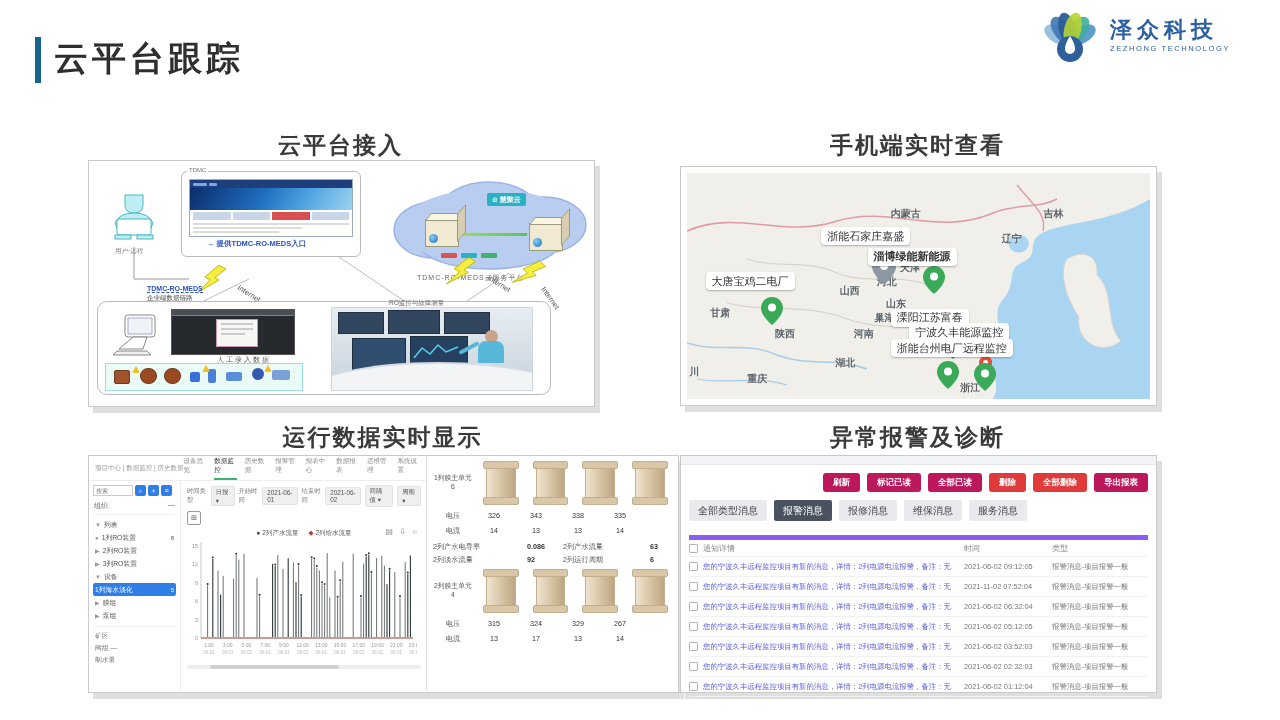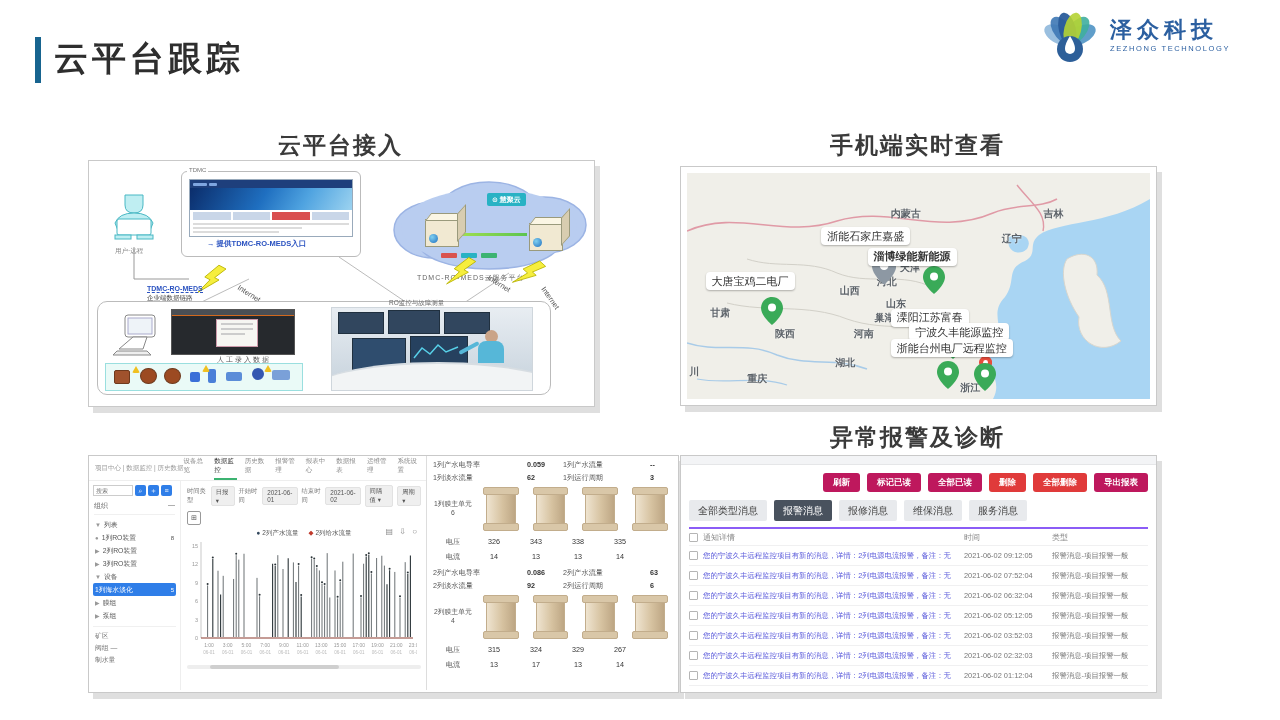--- a/index.html
+++ b/index.html
@@ -106,21 +106,21 @@
   .vrow b{color:#333;font-weight:400;}
 
   
   .alarm-chrome{height:8px;background:#f3f4f6;border-bottom:1px solid #e5e6e8;}
   .alarm-toolbar{display:flex;justify-content:flex-end;gap:7px;padding:8px 8px 6px;}
   .abtn{font-size:8.5px;color:#fff;padding:3.5px 10px;border-radius:3px;font-weight:700;cursor:pointer;}
   .abtn.blue{background:#be185d;} .abtn.red{background:#e03a3a;}
   .alarm-tabs{display:flex;gap:7px;padding:2px 8px 6px;}
   .atab{font-size:10px;padding:3.5px 9px;background:#e8eaed;color:#444;border-radius:2px;cursor:pointer;}
   .atab.on{background:#49525e;color:#fff;}
-  .alarm-table{margin:0 8px;border-top:2px solid #8b5cf6;}
+  .alarm-table{margin:8px 8px;border-top:5px solid #8b5cf6;}
   .arow{display:grid;grid-template-columns:14px 1fr 88px 96px;align-items:center;height:19px;border-bottom:1px solid #f0f0f1;}
   .arow.head{height:16px;font-size:8px;color:#888;}
   .cbx{width:7px;height:7px;border:1px solid #b5b5b5;border-radius:1px;background:#fff;cursor:pointer;}
   .amsg{font-size:7.4px;color:#5b5bdb;white-space:nowrap;overflow:hidden;cursor:pointer;}
   .atime,.atype{font-size:7.4px;color:#777;white-space:nowrap;}
 </style>
 </head>
 <body>
 
 <div class="slide">
@@ -141,20 +141,21 @@
       </g>
     </svg>
     <div class="logo-text">
       <span class="logo-cn nowrap">泽众科技</span>
       <span class="logo-en nowrap">ZEZHONG TECHNOLOGY</span>
     </div>
   </div>
 
   <div class="caption" style="left:88px;width:505px;top:130px;">云平台接入</div>
   <div class="caption" style="left:680px;width:475px;top:130px;">手机端实时查看</div>
+  <div class="caption" style="left:88px;width:589px;top:422px;">运行数据实时显示</div>
   <div class="caption" style="left:680px;width:475px;top:422px;">异常报警及诊断</div>
 
   <div class="shot" style="left:88px;top:160px;width:505px;height:245px;">
     <svg class="abs" style="left:14px;top:32px;" width="62" height="52" viewBox="0 0 62 52">
       <path d="M22,2 h18 v10 q0,8 -9,8 q-9,0 -9,-8 Z" fill="#bfeef2" stroke="#49b8c4"></path>
       <path d="M12,30 q4,-10 19,-10 q15,0 19,10 l-4,10 h-30 Z" fill="#bfeef2" stroke="#49b8c4"></path>
       <rect x="14" y="26" width="34" height="16" rx="2" fill="#ffffff" stroke="#49b8c4"></rect>
       <rect x="12" y="42" width="16" height="4" fill="#bfeef2" stroke="#49b8c4"></rect>
       <rect x="34" y="42" width="16" height="4" fill="#bfeef2" stroke="#49b8c4"></rect>
     </svg>
@@ -527,30 +528,20 @@
             <text x="228" y="109" font-size="5" fill="#999" text-anchor="middle">23:00</text>
             <text x="228" y="116" font-size="4.5" fill="#bbb" text-anchor="middle">06-01</text>
           </svg>
         <div class="dash-scroll">
             <i></i>
           </div>
       </div>
     </div>
     <div class="dash-metrics">
         <div class="mblock">
-          <div class="kpis">
-            <span>1列产水电导率</span>
-            <b>0.059</b>
-            <span>1列产水流量</span>
-            <b>--</b>
-            <span>1列淡水流量</span>
-            <b>62</b>
-            <span>1列运行周期</span>
-            <b>3</b>
-          </div>
           <div class="unit-row">
             <div class="unit-lab">
               <div>1列膜主单元</div>
               <div>6</div>
             </div>
             <div class="spool"></div>
             <div class="spool"></div>
             <div class="spool"></div>
             <div class="spool"></div>
           </div>
@@ -635,21 +626,21 @@
       <div>
           <div class="arow">
             <span class="cbx"></span>
             <span class="amsg">您的宁波久丰远程监控项目有新的消息，详情：2列电源电流报警，备注：无</span>
             <span class="atime">2021-06-02 09:12:05</span>
             <span class="atype">报警消息-项目报警一般</span>
           </div>
           <div class="arow">
             <span class="cbx"></span>
             <span class="amsg">您的宁波久丰远程监控项目有新的消息，详情：2列电源电流报警，备注：无</span>
-            <span class="atime">2021-06-02 07:52:04</span>
+            <span class="atime">2021-11-02 07:52:04</span>
             <span class="atype">报警消息-项目报警一般</span>
           </div>
           <div class="arow">
             <span class="cbx"></span>
             <span class="amsg">您的宁波久丰远程监控项目有新的消息，详情：2列电源电流报警，备注：无</span>
             <span class="atime">2021-06-02 06:32:04</span>
             <span class="atype">报警消息-项目报警一般</span>
           </div>
           <div class="arow">
             <span class="cbx"></span>

